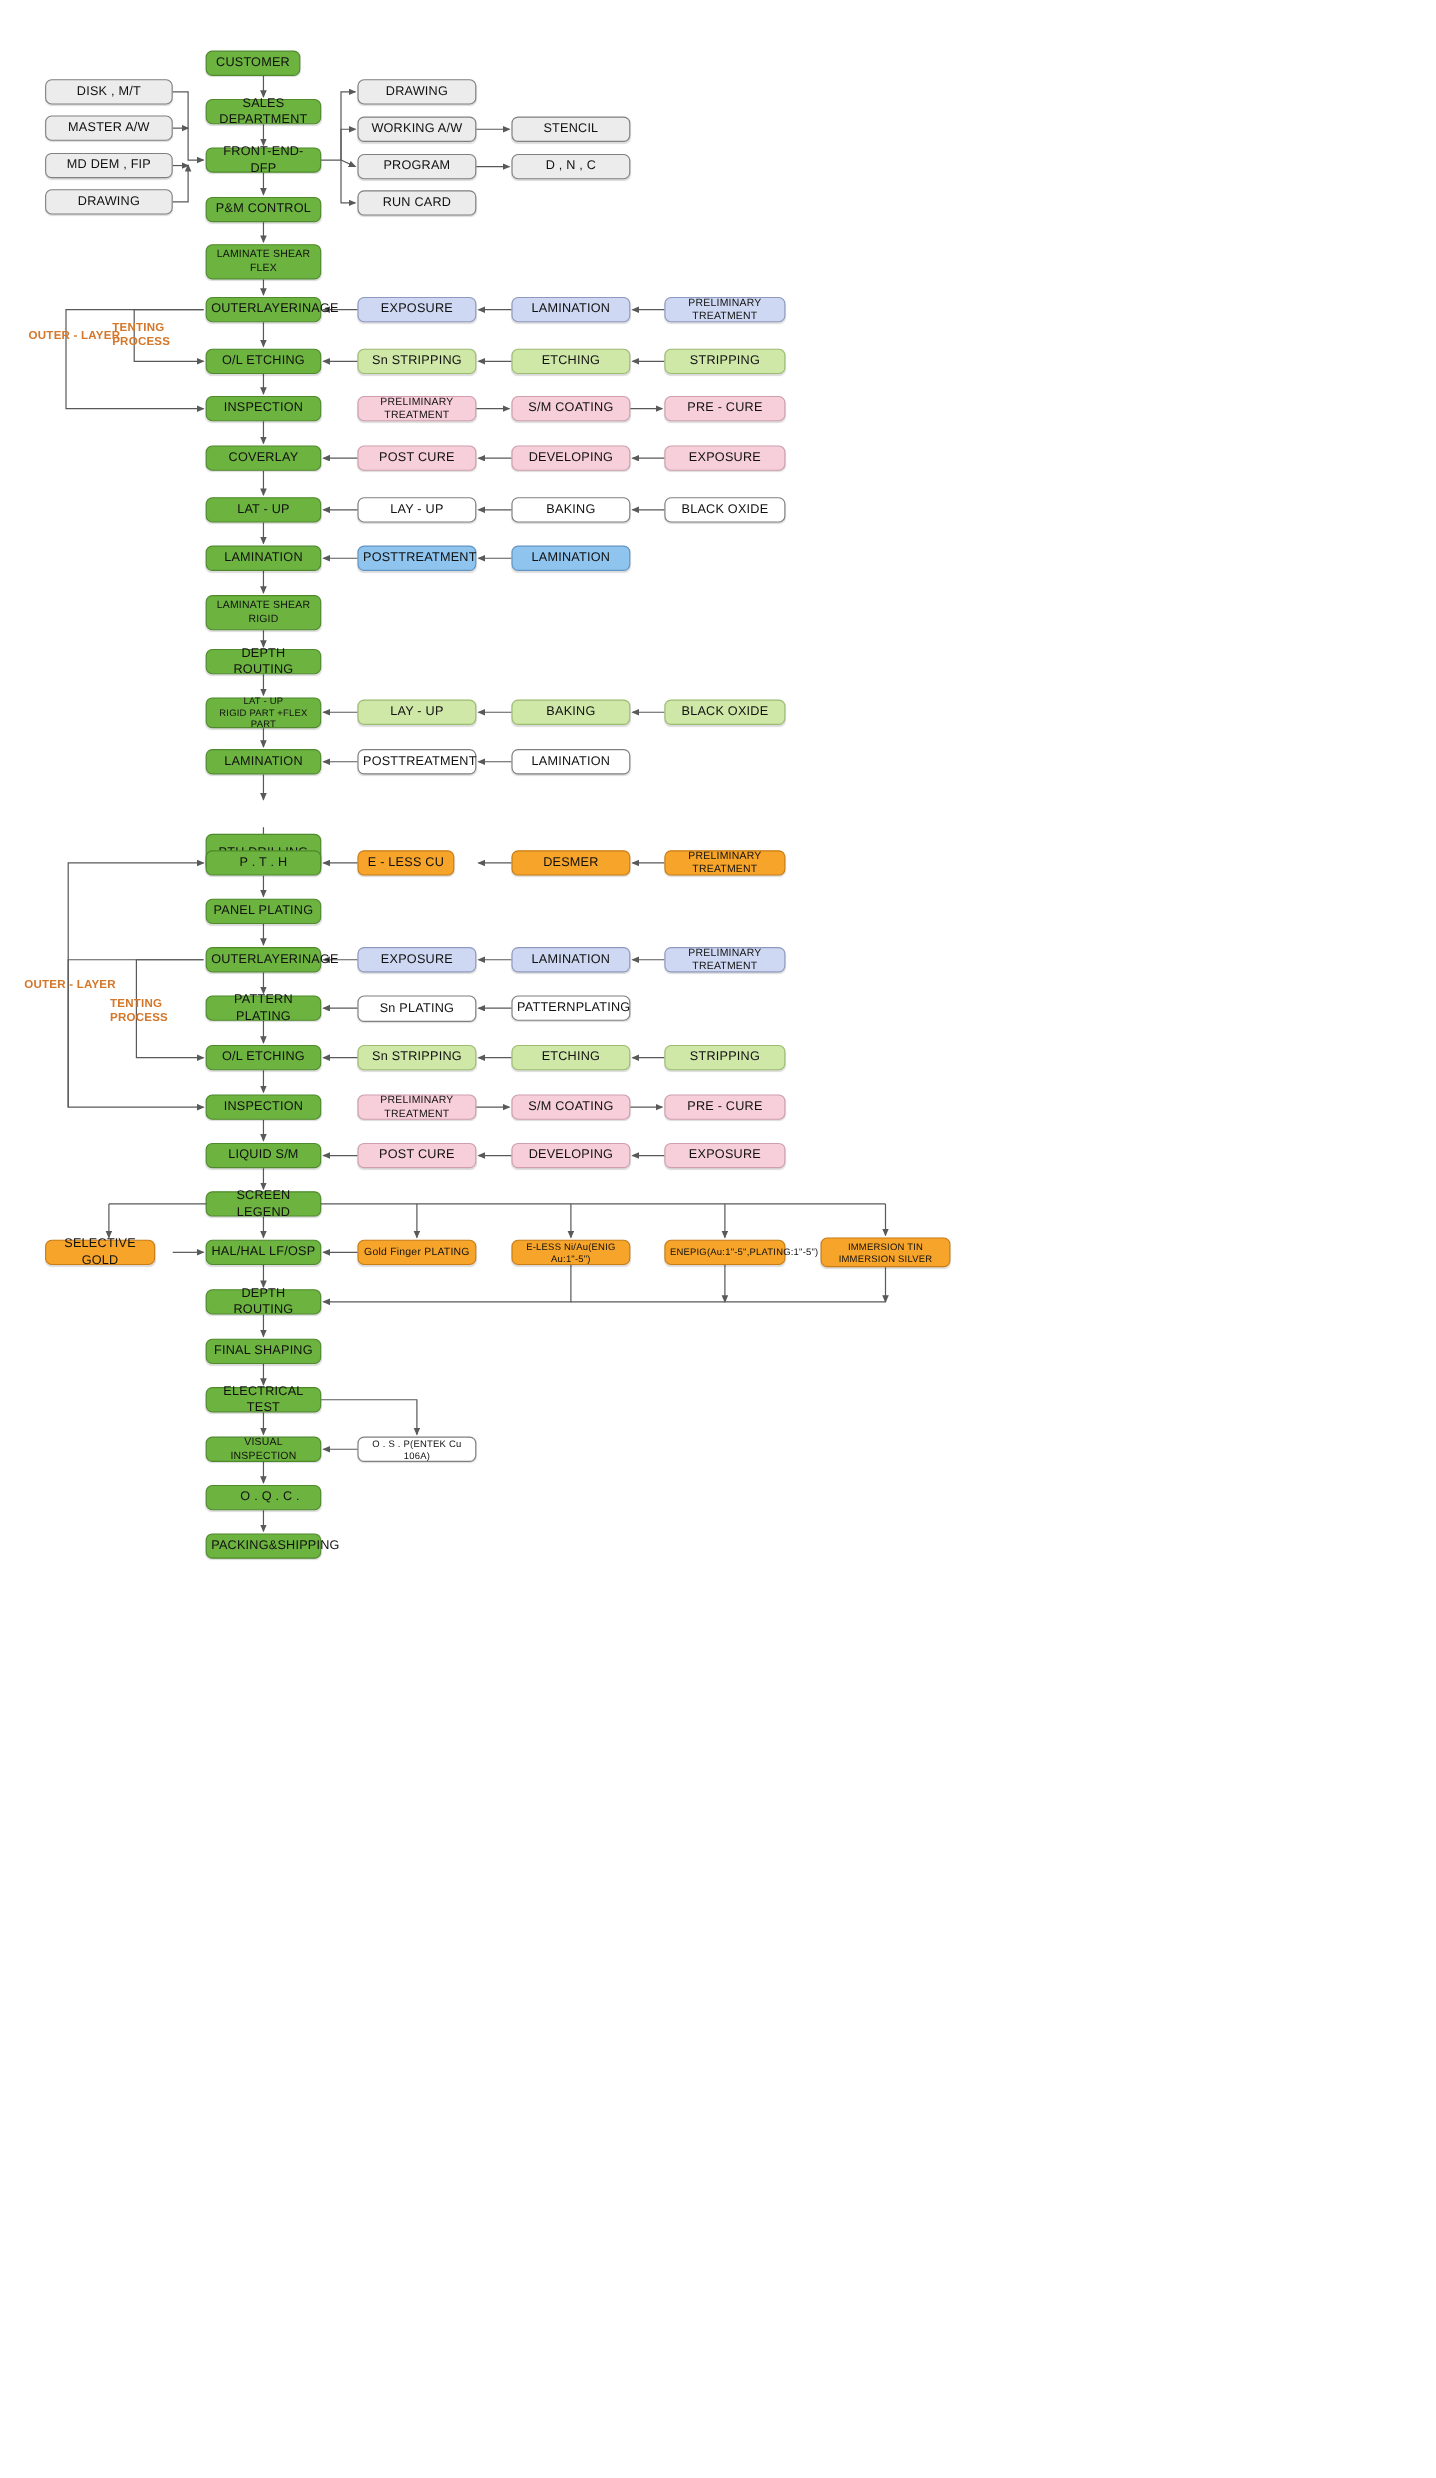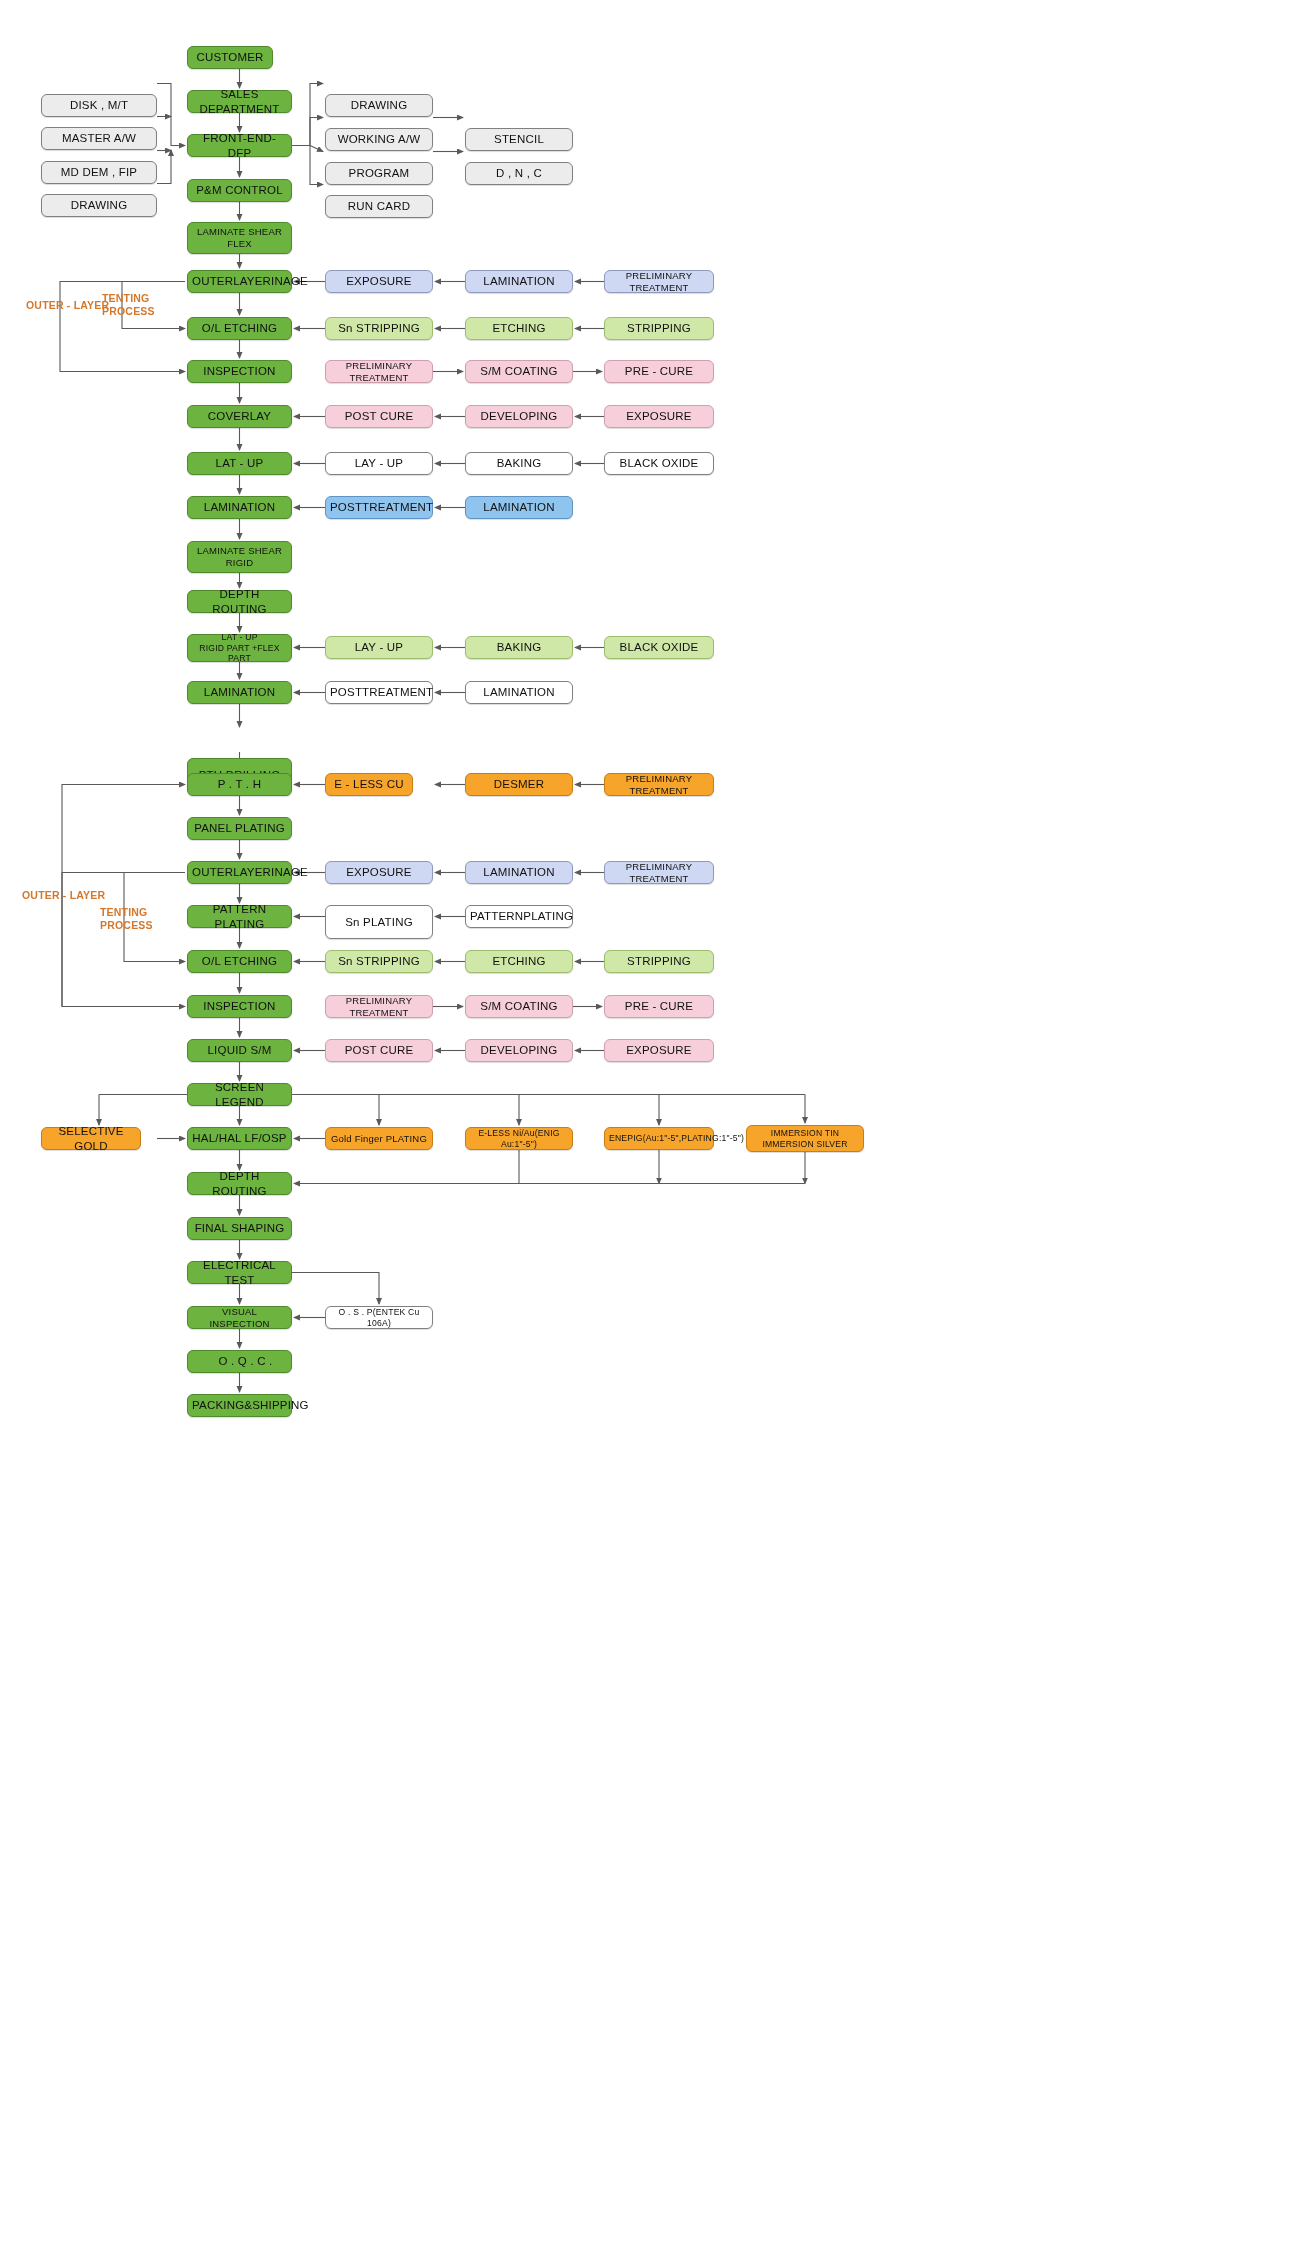--- a/index.html
+++ b/index.html
@@ -6,21 +6,21 @@
   html,body{margin:0;padding:0;background:#ffffff;}
   body{font-family:"Liberation Sans","DejaVu Sans",sans-serif;}
   #canvas{position:relative;width:1305px;height:2253px;background:#ffffff;overflow:hidden;}
   svg#wires{position:absolute;left:0;top:0;width:1305px;height:2253px;pointer-events:none;}
   .node{position:absolute;box-sizing:border-box;border-radius:6px;border:1px solid #6b6b6b;
         display:flex;align-items:center;justify-content:center;text-align:center;
         font-size:11.5px;letter-spacing:.2px;color:#111;line-height:1.25;padding:2px 4px;
         box-shadow:0 1px 1px rgba(0,0,0,.14);}
   .node span{display:block;width:100%;}
   .c-green{background:#6cb33f;border-color:#4e8a2c;color:#111;}
-  .c-grey{background:#ececec;border-color:#808080;margin-top:22px;}
+  .c-grey{background:#ececec;border-color:#808080;}
   .c-blue{background:#cfd8f2;border-color:#8e99c0;}
   .c-blue2{background:#8ec4ee;border-color:#5f94c4;}
   .c-ltgreen{background:#cfe8a8;border-color:#9cbd70;}
   .c-pink{background:#f7cfdb;border-color:#cf9fae;}
   .c-white{background:#ffffff;border-color:#808080;}
   .c-orange{background:#f7a42b;border-color:#c97d12;}
   .two-line{flex-direction:column;}
   .lbl{position:absolute;color:#d4772a;font-size:10.5px;font-weight:bold;line-height:1.25;
        letter-spacing:.2px;white-space:pre-line;}
   .tiny{font-size:9.5px;}
@@ -334,21 +334,21 @@
       </div>
       <div class="node c-blue" style="left: 465px; top: 861px; width: 108px; height: 23px;">
         <span>LAMINATION</span>
       </div>
       <div class="node c-blue tiny" style="left: 604px; top: 861px; width: 110px; height: 23px;">
         <span>PRELIMINARY  TREATMENT</span>
       </div>
       <div class="node c-green" style="left: 187px; top: 905px; width: 105px; height: 23px;">
         <span>PATTERN  PLATING</span>
       </div>
-      <div class="node c-white" style="left: 325px; top: 905px; width: 108px; height: 34px; align-items: center;">
+      <div class="node c-white" style="left: 325px; top: 905px; width: 108px; height: 24px; align-items: center;">
         <span>Sn  PLATING</span>
       </div>
       <div class="node c-white" style="left: 465px; top: 905px; width: 108px; height: 23px;">
         <span>PATTERNPLATING</span>
       </div>
       <div class="node c-green" style="left: 187px; top: 950px; width: 105px; height: 23px;">
         <span>O/L  ETCHING</span>
       </div>
       <div class="node c-ltgreen" style="left: 325px; top: 950px; width: 108px; height: 23px;">
         <span>Sn  STRIPPING</span>

